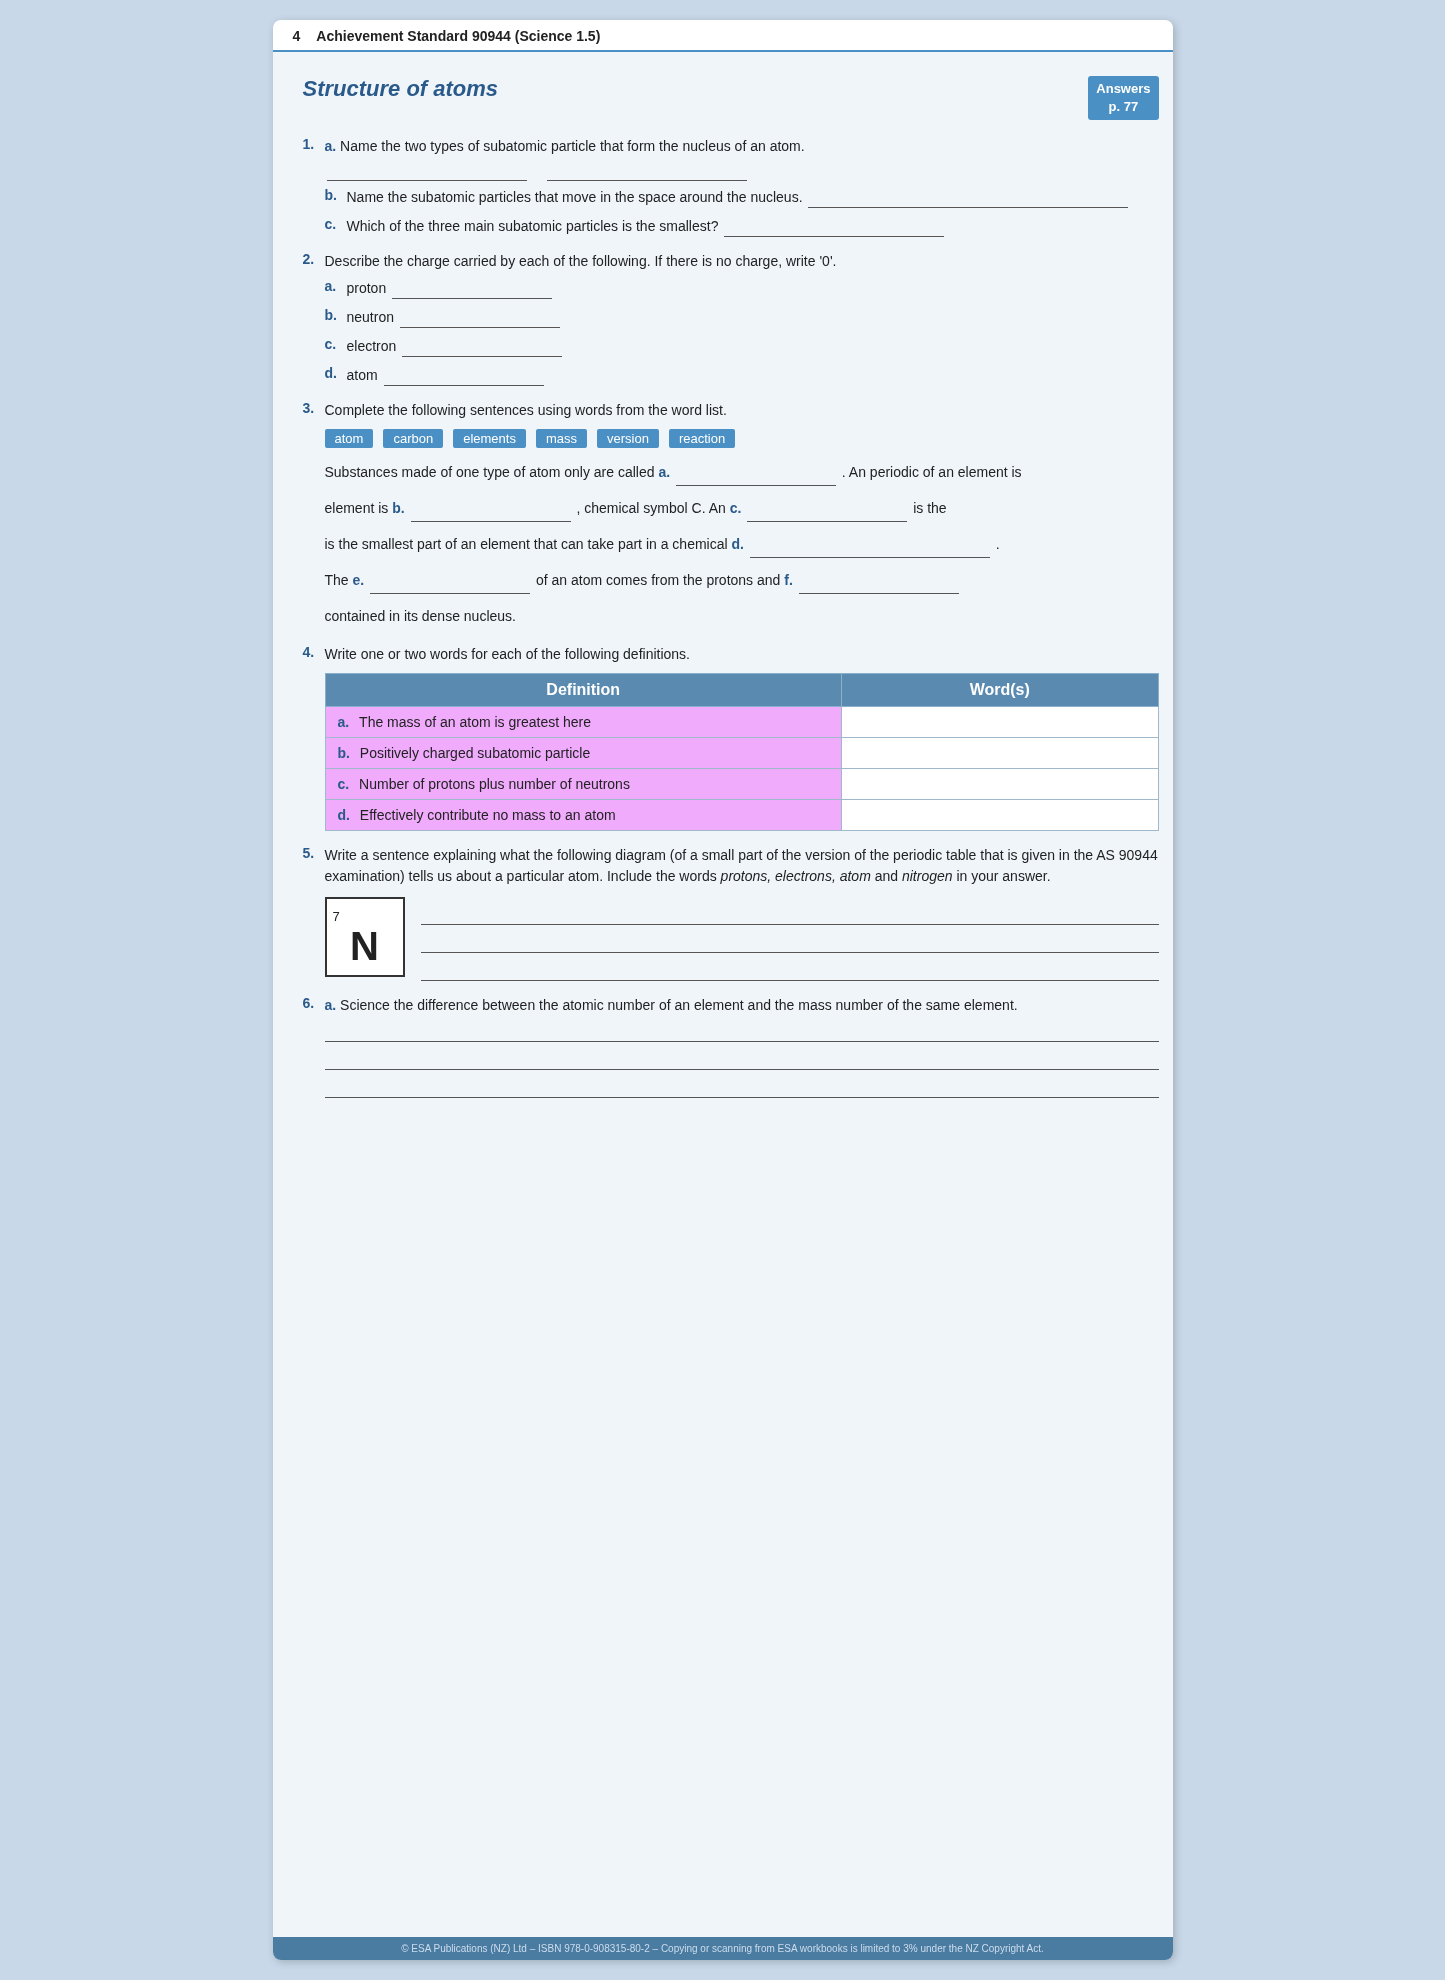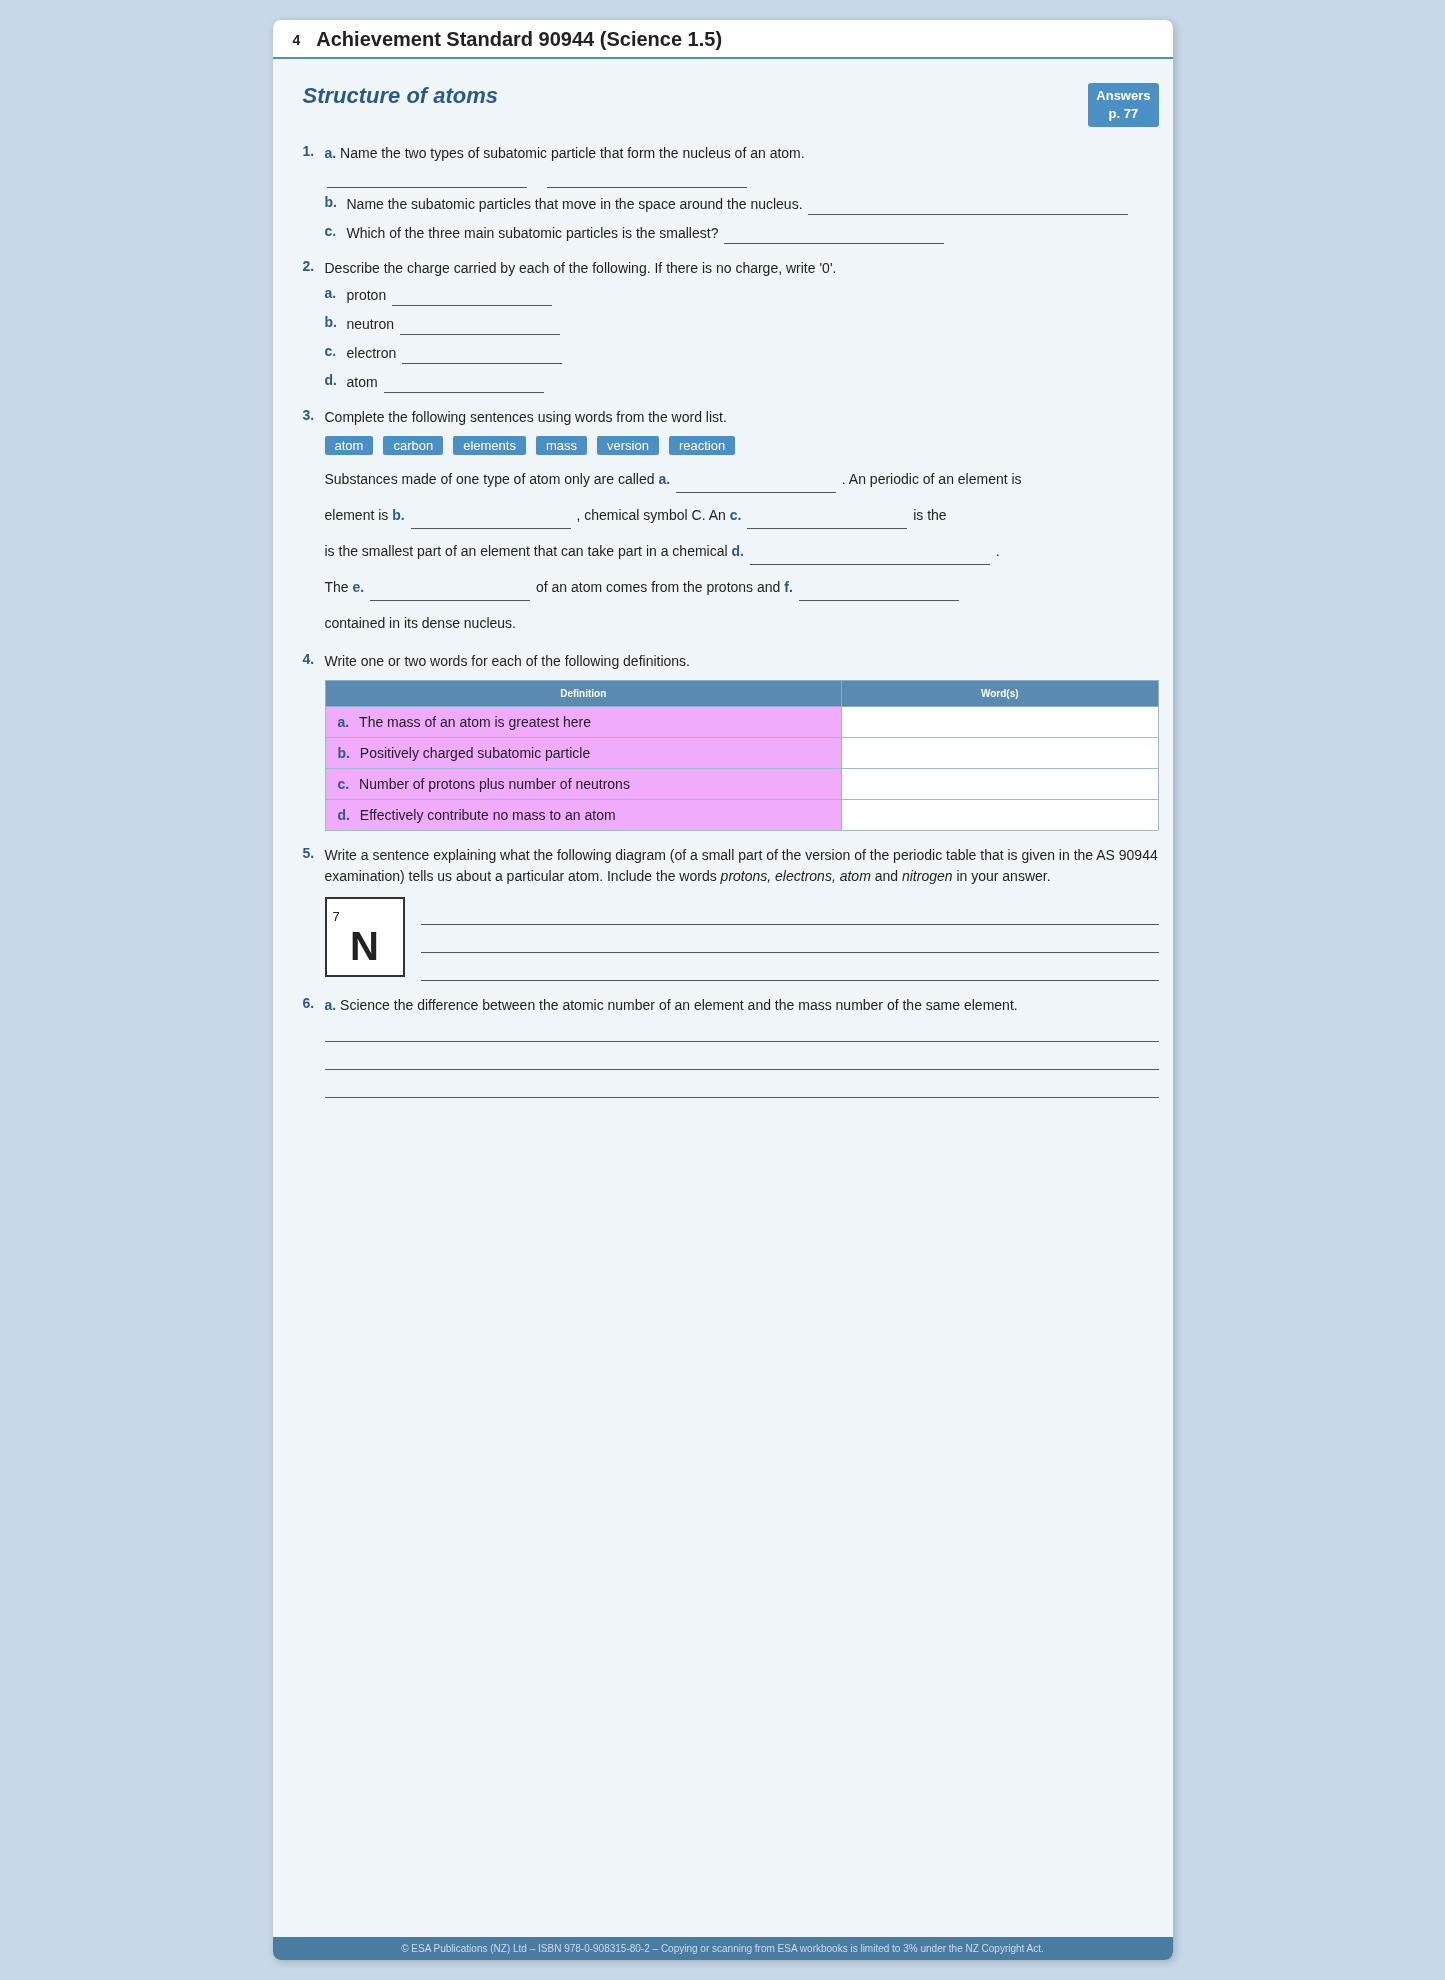--- a/index.html
+++ b/index.html
@@ -28,21 +28,21 @@
       display: flex;
       align-items: center;
     }
     .page-number {
       font-weight: bold;
       font-size: 14px;
       margin-right: 16px;
     }
     .page-title-header {
       font-weight: bold;
-      font-size: 20px;
+      font-size: 14px;
     }
     .page-content {
       padding: 24px 14px 20px 30px;
       flex: 1;
       background: #f0f5fa;
     }
     .section-title {
       font-style: italic;
       font-size: 22px;
       font-weight: bold;
@@ -153,21 +153,21 @@
       margin-bottom: 14px;
       width: calc(100% - 22px);
     }
     .def-table th {
       background: #5a8ab0;
       color: #fff;
       font-weight: bold;
       text-align: center;
       padding: 7px 12px;
       border: 1px solid #8ab0cc;
-      font-size: 10px;
+      font-size: 16px;
     }
     .def-table td {
       border: 1px solid #a0b8cc;
       padding: 7px 12px;
       background: #fff;
       vertical-align: middle;
     }
     .def-table td:first-child {
       background: #f0abfc;
     }

